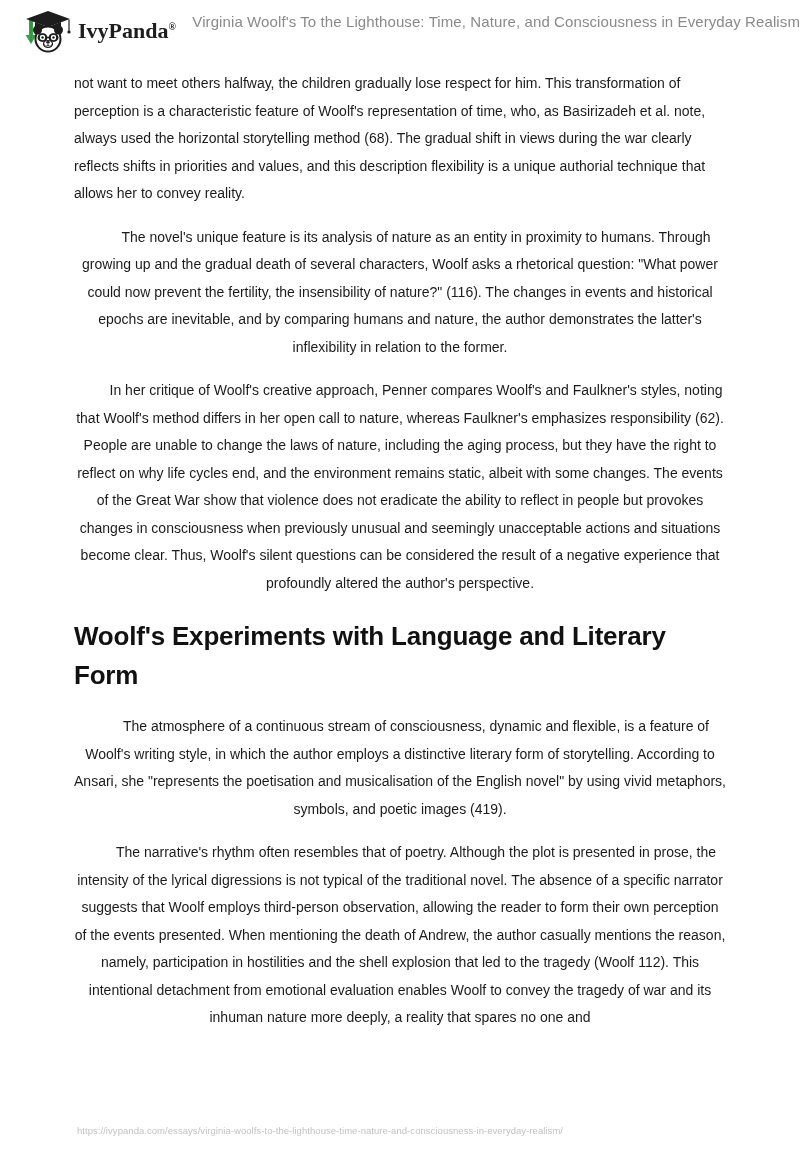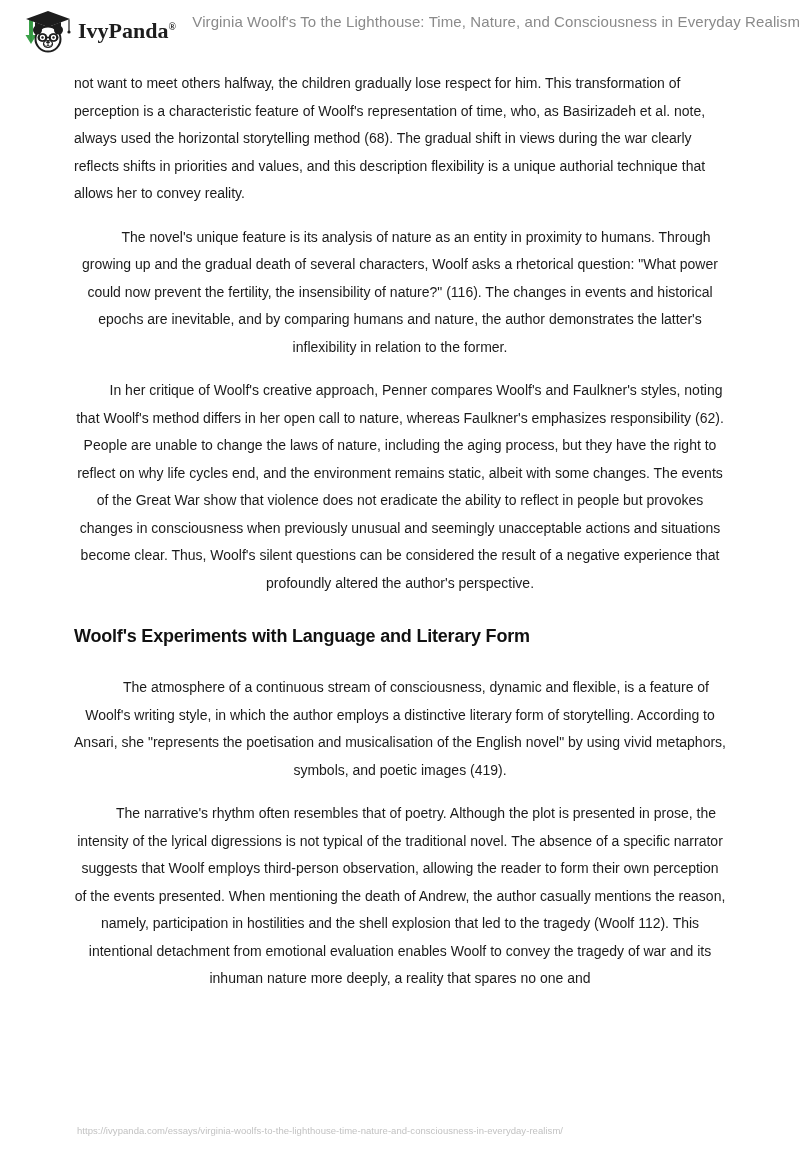--- a/index.html
+++ b/index.html
@@ -81,21 +81,21 @@
     line-height: 27.5px;
     color: #1b1b1b;
     text-align: left;
   }
   .article p.indent {
     text-indent: 32px;
     text-align: center;
   }
   .article h2 {
     margin: 20px 0 18px 0;
-    font-size: 18px;
+    font-size: 26px;
     line-height: 39px;
     font-weight: bold;
     color: #111111;
     letter-spacing: -0.2px;
   }
 
   
   .page-footer {
     position: absolute;
     left: 0;

